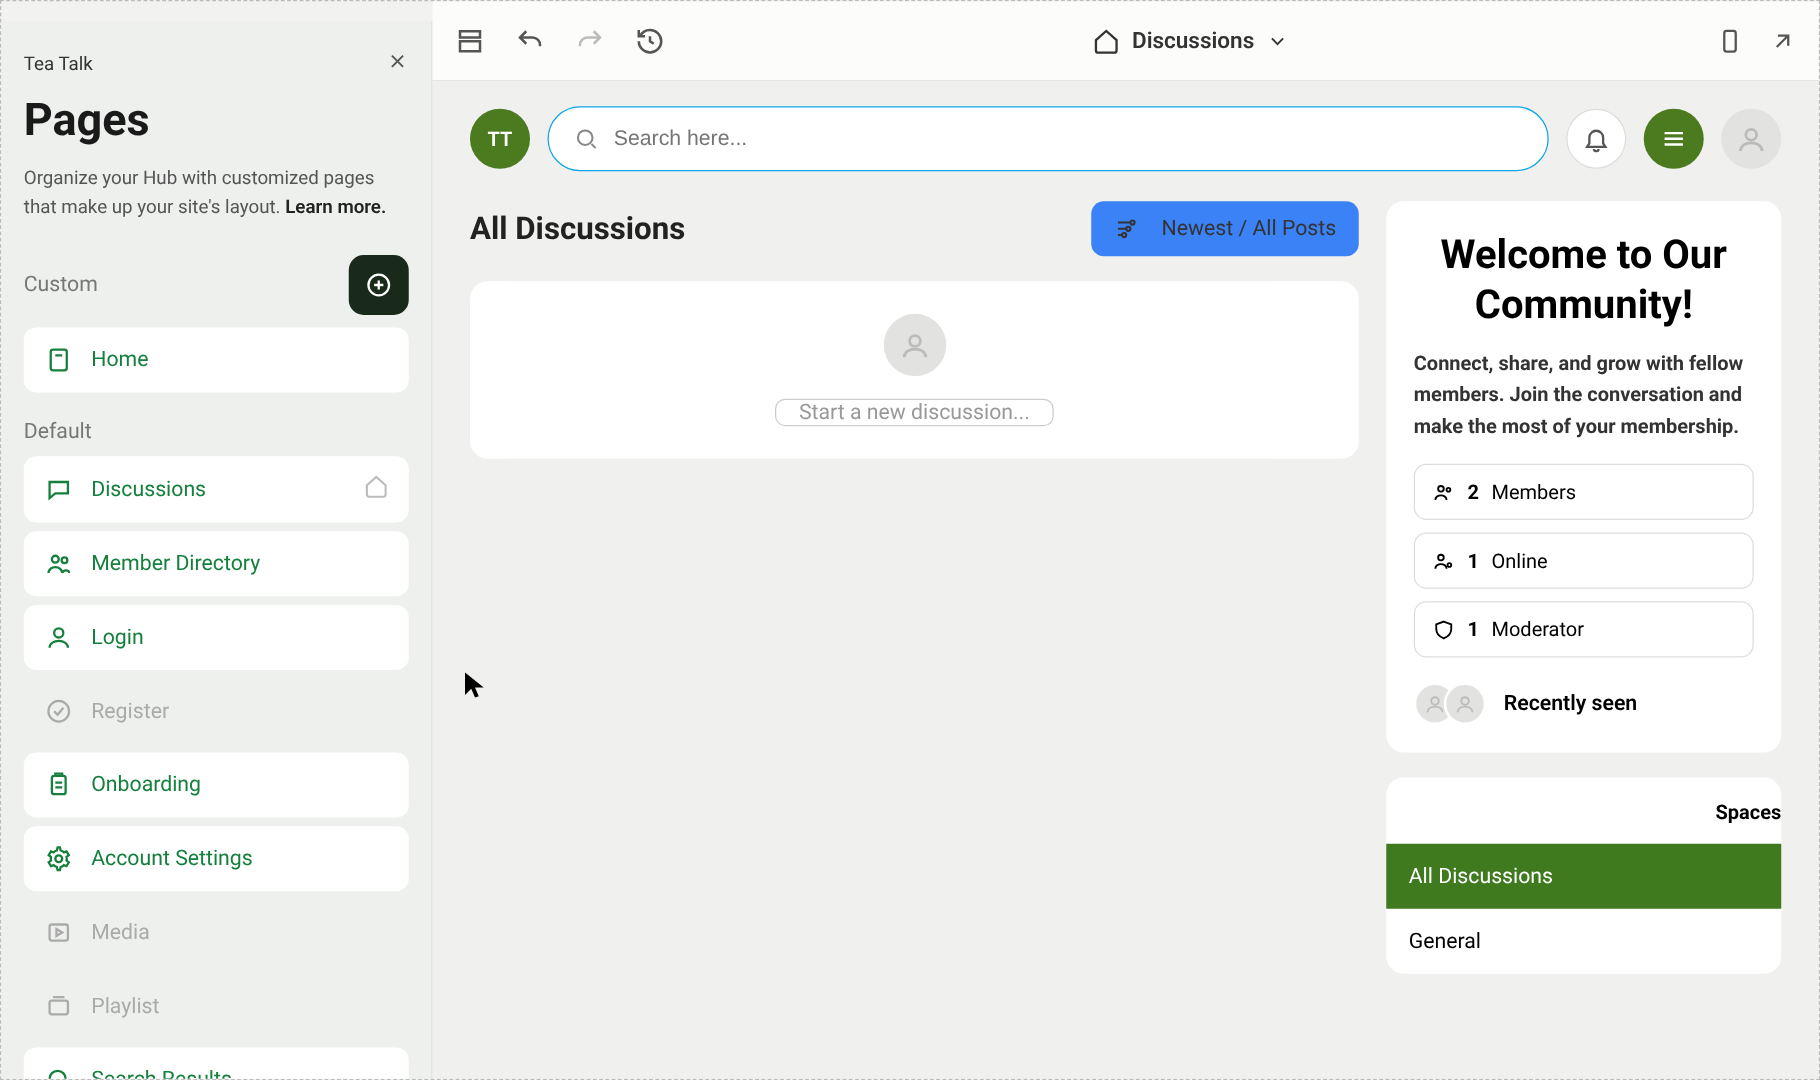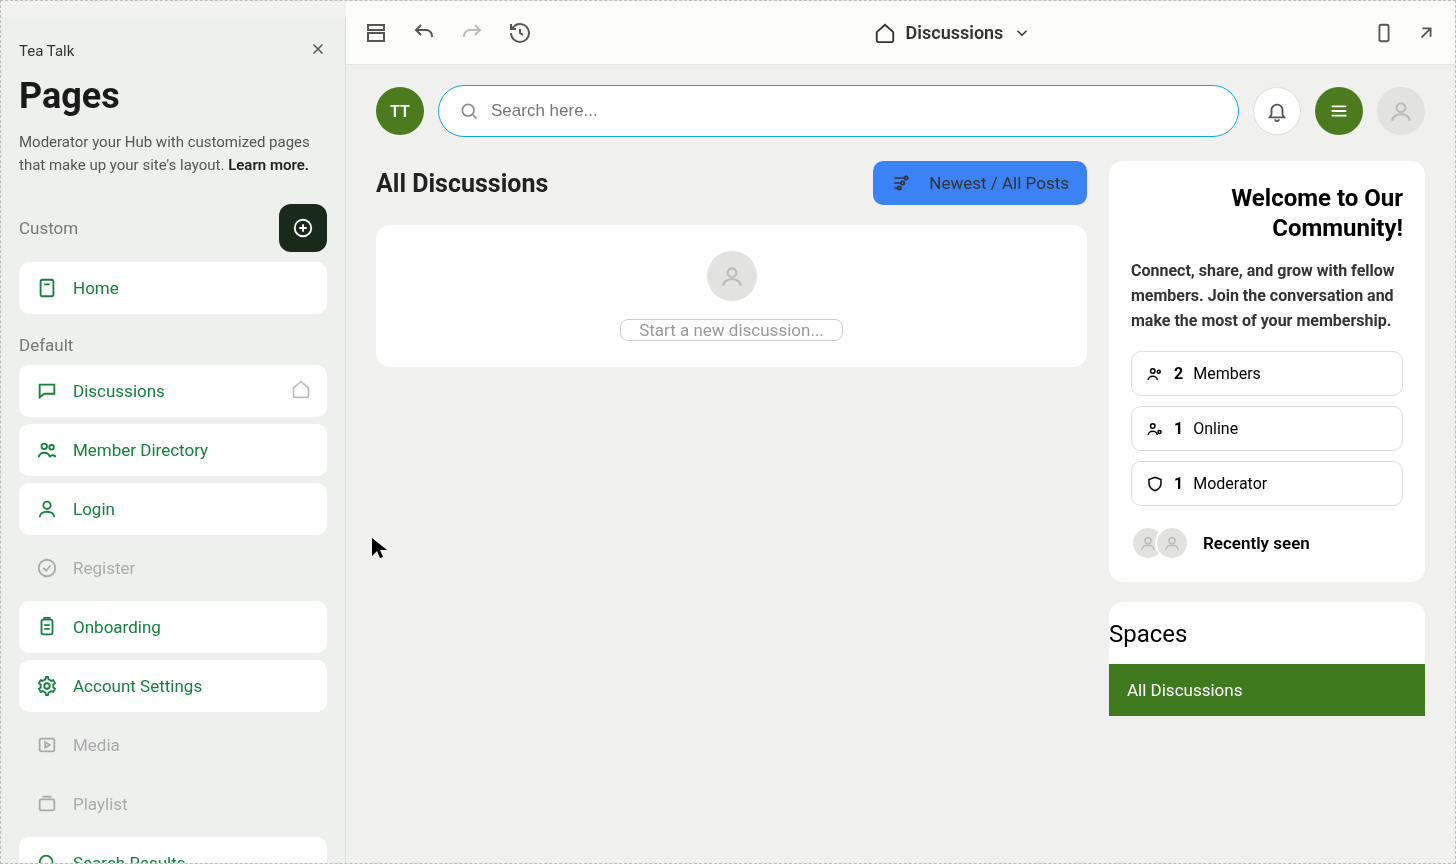--- a/index.html
+++ b/index.html
@@ -292,23 +292,23 @@
   cursor: text;
 }
 
 .widget-card {
   background: #fff;
   border-radius: 14px;
   padding: 22px;
   margin-bottom: 20px;
 }
 .welcome-title {
-  font-size: 24px;
+  font-size: 32px;
   font-weight: 700;
-  text-align: right;
+  text-align: center;
   margin-bottom: 16px;
   line-height:1.25;
 }
 .welcome-desc {
   font-size: 16px;
   color: #333;
   line-height: 1.55;
   margin-bottom: 18px;
   font-weight: bold;
 }
@@ -334,23 +334,23 @@
 }
 .avatar-stack .mini-av {
   width: 34px; height:34px; border-radius:50%; background:#e2e2e0;
   border:2px solid #fff; margin-left:-10px;
   display:flex;align-items:center;justify-content:center;color:#bbb;
 }
 .avatar-stack .mini-av:first-child{margin-left:0;}
 .recently-label { font-weight:600; font-size:17px; }
 
 .spaces-title {
-  font-size: 24px;
-  font-weight: 400;
-  text-align: left;
+  font-size: 16px;
+  font-weight: 700;
+  text-align: right;
   padding: 6px 0 16px 0;
 }
 .space-item {
   padding: 16px 18px;
   font-size: 17px;
   cursor: pointer;
 }
 .space-item.active {
   background: #3f7a1f;
   color: #fff;
@@ -371,21 +371,21 @@
     <div class="sidebar-top">
       <span class="workspace-name">Tea Talk</span>
       <span class="close-btn">
         <svg width="18" height="18" viewBox="0 0 24 24" fill="none" stroke="currentColor" stroke-width="2">
             <path d="M18 6L6 18M6 6l12 12"></path>
           </svg>
       </span>
     </div>
     <h1 class="pages-title">Pages</h1>
     <p class="pages-desc">
-      <span>Moderator your Hub with customized pages that make up your site's layout. </span><span class="learn-more">Learn more.</span>
+      <span>Organize your Hub with customized pages that make up your site's layout. </span><span class="learn-more">Learn more.</span>
     </p>
   </div>
 
   <div class="section-row">
     <span class="section-label">Custom</span>
     <div class="add-btn">
       <svg width="22" height="22" viewBox="0 0 24 24" fill="none" stroke="currentColor" stroke-width="2">
           <circle cx="12" cy="12" r="9"></circle>
           <path d="M12 8v8M8 12h8"></path>
         </svg>
@@ -653,20 +653,23 @@
           </div>
           <span class="recently-label">Recently seen</span>
         </div>
       </div>
 
       <div class="widget-card" style="padding:12px 0 0 0;">
         <h3 class="spaces-title">Spaces</h3>
         <div class="space-item active">
           <span>All Discussions</span>
         </div>
+        <div class="space-item">
+          <span>General</span>
+        </div>
       </div>
     </div>
   </div>
 </div>
 
 <svg class="cursor-indicator" width="18" height="22" viewBox="0 0 18 22">
     <path d="M1 1l0 18 5-5 3 7 3-1-3-7 7 0z" fill="#000"></path>
   </svg>
 
 </body></html>

